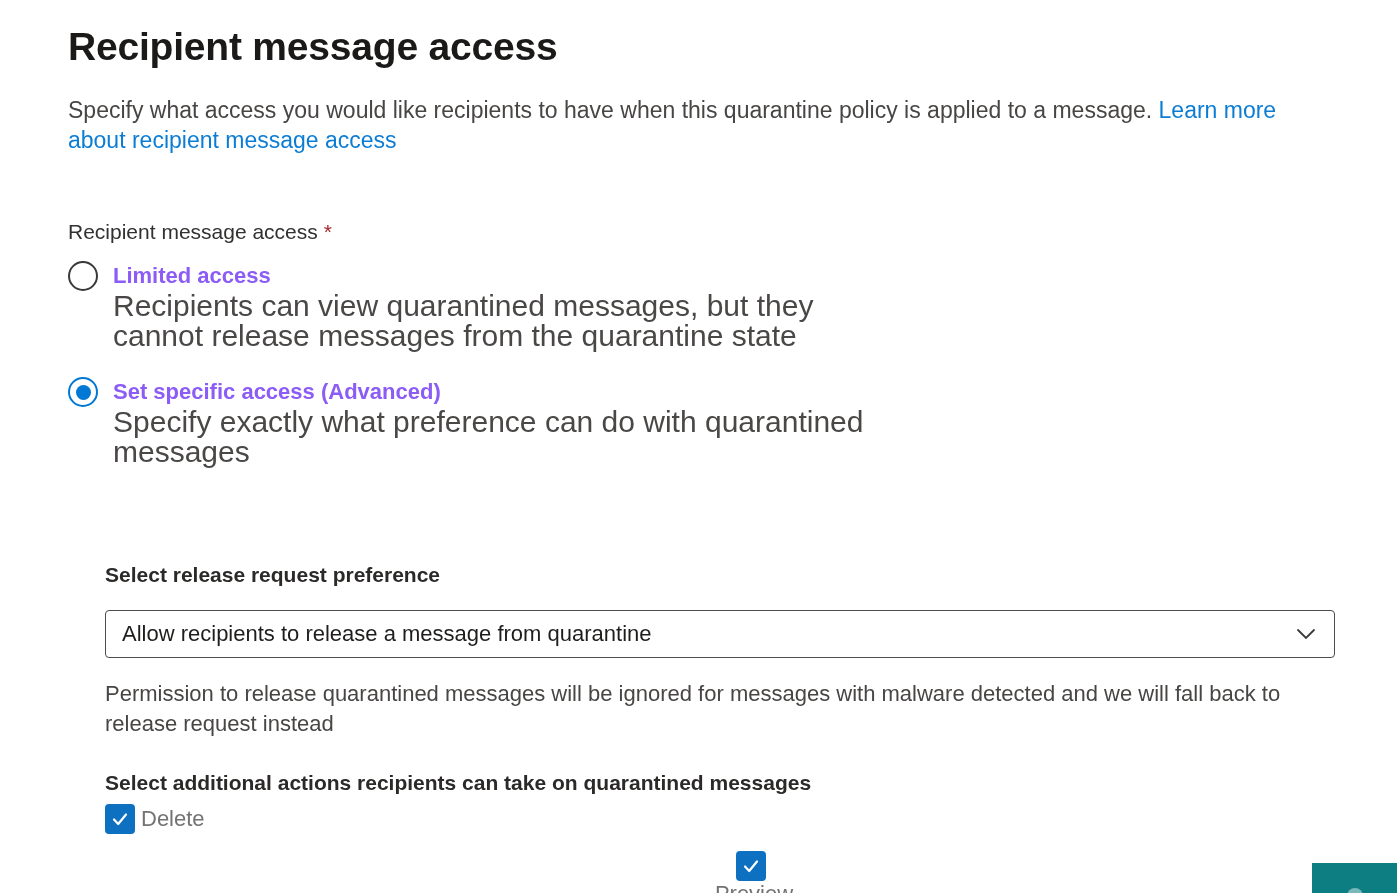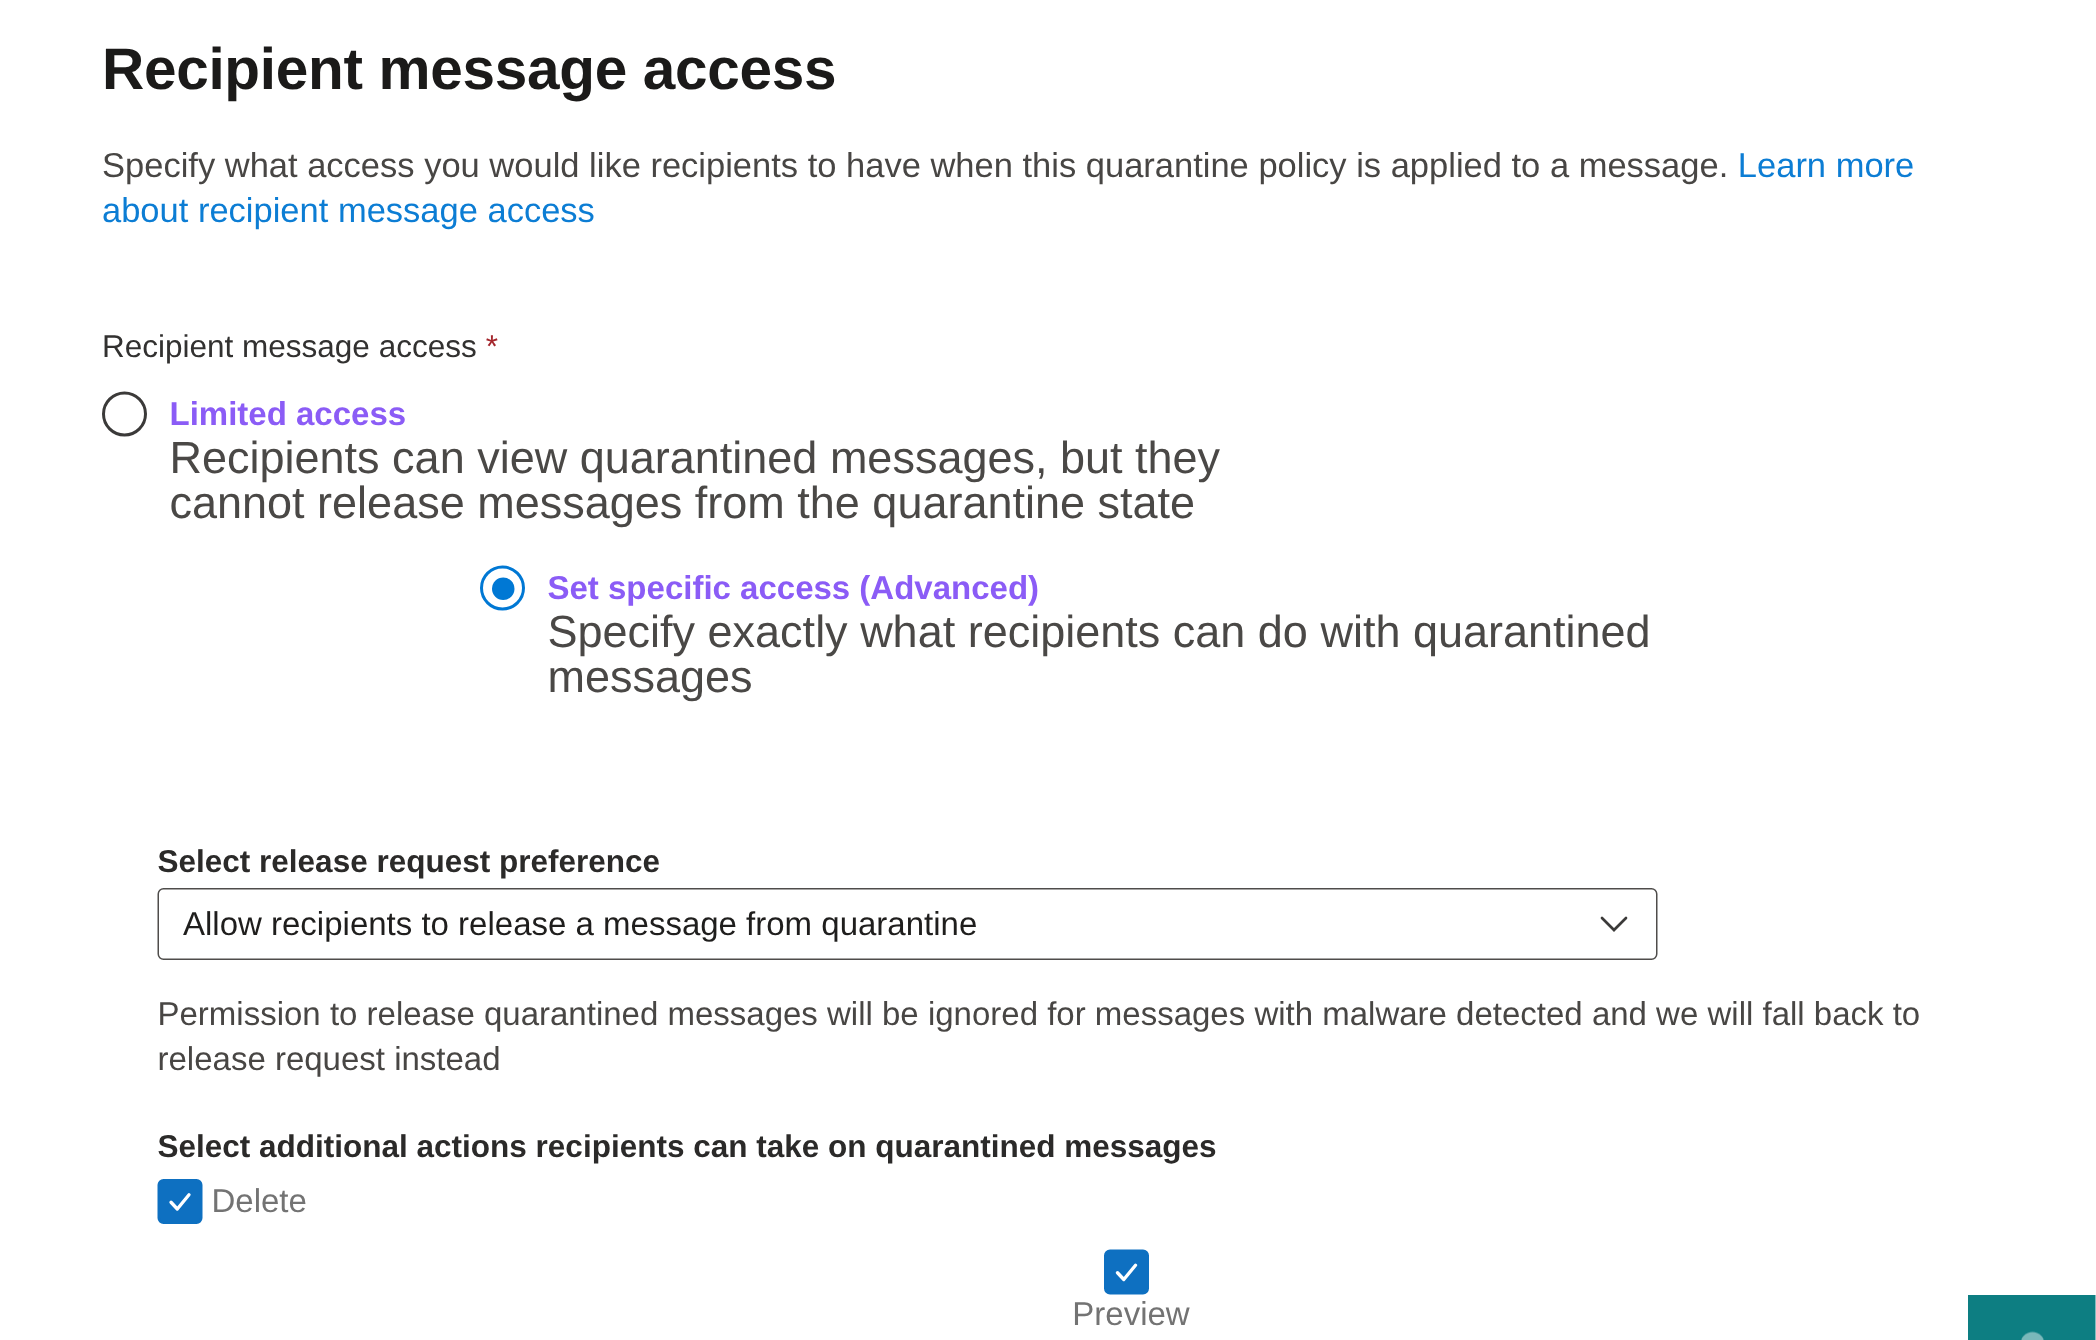--- a/index.html
+++ b/index.html
@@ -39,21 +39,21 @@
     margin-top: 62px;
     font-size: 21px;
     line-height: 29px;
     color: #323130;
   }
   .req { color: #a4262c; margin-left: 6px; }
 
   
   .radio-option { display: flex; align-items: flex-start; cursor: pointer; }
   .radio-option.first { margin-top: 15px; }
-  .radio-option.second { margin-top: 26px; justify-content: center; }
+  .radio-option.second { margin-top: 26px; }
   .radio {
     flex: 0 0 auto;
     width: 30px; height: 30px;
     border: 2px solid #3b3a39;
     border-radius: 50%;
     background: #fff;
     margin-top: 0px;
     display: flex; align-items: center; justify-content: center;
   }
   .radio .dot { display: none; width: 15px; height: 15px; border-radius: 50%; background: #0078d4; }
@@ -78,22 +78,22 @@
   .sub-label {
     font-size: 21px;
     line-height: 29px;
     font-weight: bold;
     color: #2b2a29;
   }
   .sub-label.release { margin-top: 93px; }
   .sub-label.additional { margin-top: 29px; }
 
   .dropdown {
-    margin-top: 3px;
-    width: 1000px; height: 48px;
+    margin-top: 21px;
+    width: 1230px; height: 48px;
     border: 1.5px solid #4f4d4b;
     border-radius: 4px;
     background: #fff;
     display: flex; align-items: center; justify-content: space-between;
     padding: 0 18px 0 16px;
     cursor: pointer;
   }
   .dropdown-value { font-size: 22px; color: #1f1e1d; }
   .chevron { display: flex; align-items: center; }
 
@@ -158,21 +158,21 @@
       <div class="radio-desc">Recipients can view quarantined messages, but they cannot release messages from the quarantine state</div>
     </div>
   </div>
 
   <div class="radio-option second">
     <span class="radio selected">
         <span class="dot"></span>
       </span>
     <div class="radio-content">
       <div class="radio-label">Set specific access (Advanced)</div>
-      <div class="radio-desc">Specify exactly what recipients can do with quarantined messages</div>
+      <div class="radio-desc">Specify exactly what preference can do with quarantined messages</div>
     </div>
   </div>
 
   <div class="subsection">
 
     <div class="sub-label release">Select release request preference</div>
 
     <div class="dropdown">
       <span class="dropdown-value">Allow recipients to release a message from quarantine</span>
       <span class="chevron">

